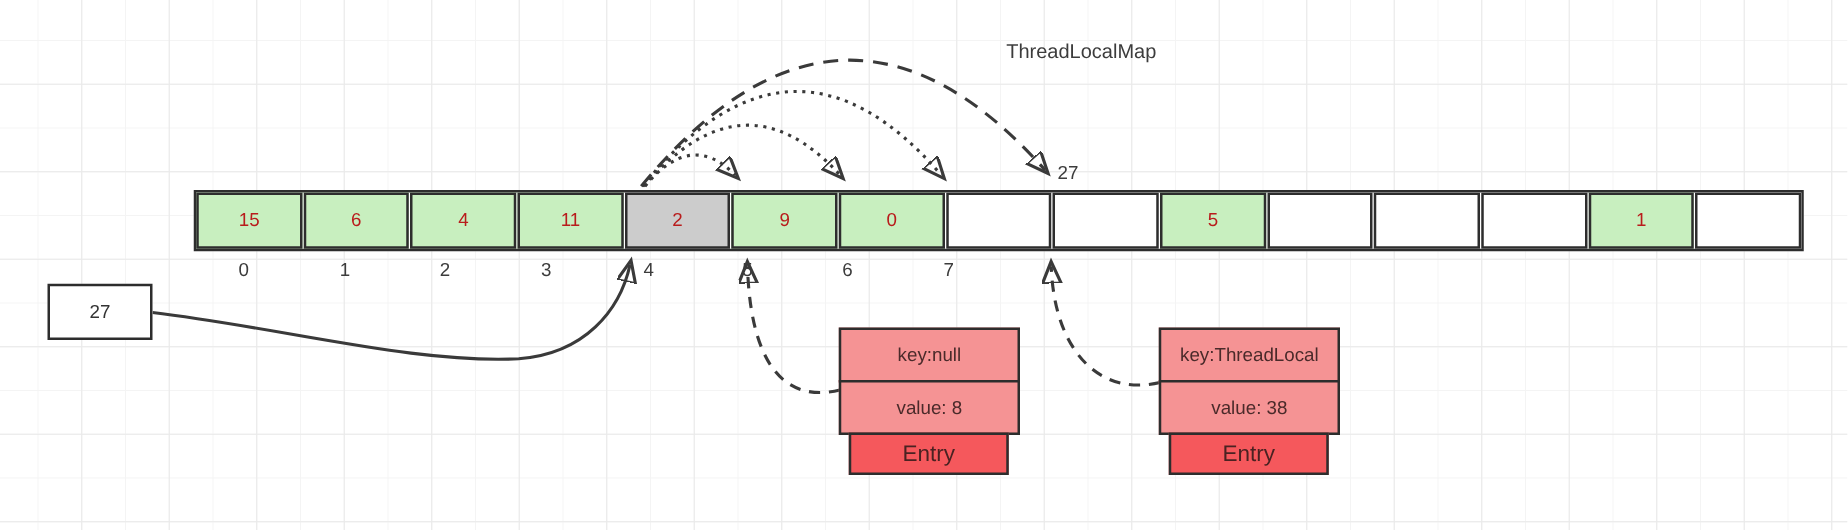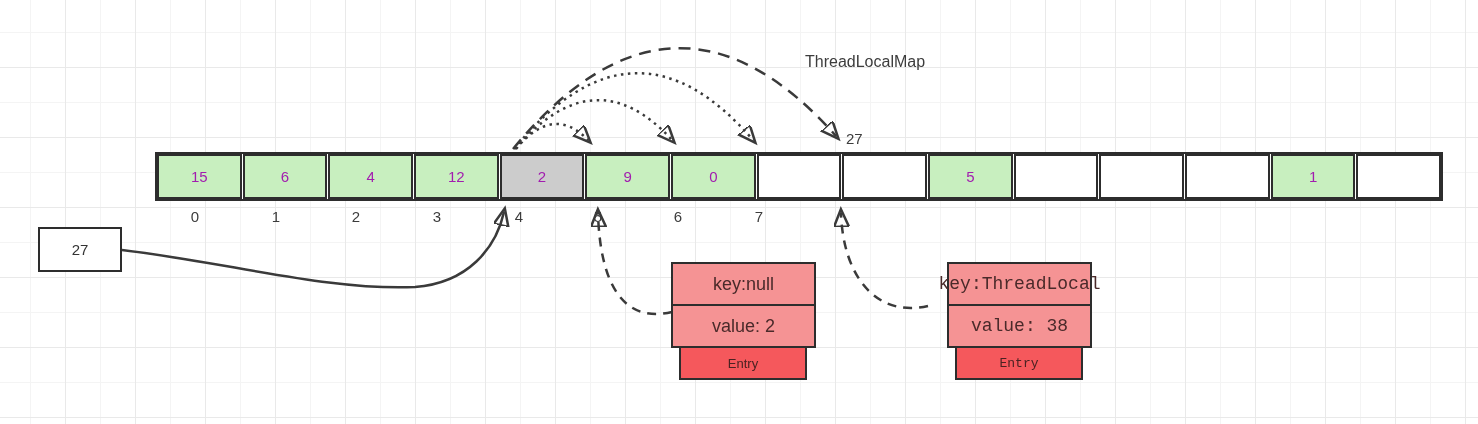--- a/index.html
+++ b/index.html
@@ -14,74 +14,74 @@
       linear-gradient(90deg, #e9e9e9 1px, transparent 1px),
       linear-gradient(#f4f4f4 1px, transparent 1px),
       linear-gradient(90deg, #f4f4f4 1px, transparent 1px);
     background-size:70px 70px,70px 70px,35px 35px,35px 35px;
     background-position:-5px -3px;
   }
   .arrows{position:absolute;left:0;top:0;width:1478px;height:424px;}
   .arrows path{fill:none;stroke:#3a3a3a;}
   .title{
     position:absolute;left:805px;top:33px;
-    font-size:16px;color:#3c3c3c;white-space:nowrap;margin-top:20px;
+    font-size:16px;color:#3c3c3c;white-space:nowrap;
   }
   .probe-label{
     position:absolute;left:846px;top:130px;
     font-size:15px;color:#3c3c3c;
   }
   
   .array{
     position:absolute;left:155px;top:152px;
     width:1288px;height:49px;
     box-sizing:border-box;
     border:2px solid #2d2d2d;
     background:#ffffff;
     display:flex;gap:1px;
   }
   .cell{
     flex:1;box-sizing:border-box;
     border:2px solid #2d2d2d;
     display:flex;align-items:center;justify-content:center;
-    font-size:15px;color:#a21caf;
+    font-size:15px;color:#b91c1c;
     background:#ffffff;
   }
   .cell[data-type="green"]{background:#c8efbf;}
   .cell[data-type="gray"]{background:#cccccc;}
   .cell[data-type="empty"]{background:#ffffff;}
   .idx{
     position:absolute;top:208px;width:36px;
     text-align:center;font-size:15px;color:#3c3c3c;
   }
   
   .value-box{
     position:absolute;left:38px;top:227px;
     width:84px;height:45px;box-sizing:border-box;
     border:2px solid #2d2d2d;background:#ffffff;
     display:flex;align-items:center;justify-content:center;
     font-size:15px;color:#333333;
   }
   
   .entry{position:absolute;width:145px;}
   .entry-null{left:671px;top:262px;}
-  .entry-threadlocal{left:947px;top:262px;font-family:Liberation Mono, monospace;}
+  .entry-threadlocal{left:927px;top:262px;}
   .entry-key,.entry-value{
     box-sizing:border-box;width:145px;height:44px;
     border:2px solid #2d2d2d;background:#f59394;
     display:flex;align-items:center;justify-content:center;
-    font-size:18px;color:#4a2a2a;
+    font-size:15px;color:#4a2a2a;
   }
   .entry-value{margin-top:-2px;}
   .entry-tag{
     box-sizing:border-box;width:128px;height:34px;
     margin:-2px 0 0 8px;
     border:2px solid #2d2d2d;background:#f5585c;
     display:flex;align-items:center;justify-content:center;
-    font-size:13px;color:#4a2222;
+    font-size:18px;color:#4a2222;
   }
 </style>
 </head>
 <body>
 
 <div class="canvas">
 
   <svg class="arrows" viewBox="0 0 1478 424">
     <defs>
       <marker id="ah" markerWidth="10" markerHeight="8" refX="5.5" refY="3" orient="auto" markerUnits="strokeWidth">
@@ -104,21 +104,21 @@
     <div class="cell" data-type="green">
         <span>15</span>
       </div>
     <div class="cell" data-type="green">
         <span>6</span>
       </div>
     <div class="cell" data-type="green">
         <span>4</span>
       </div>
     <div class="cell" data-type="green">
-        <span>12</span>
+        <span>11</span>
       </div>
     <div class="cell" data-type="gray">
         <span>2</span>
       </div>
     <div class="cell" data-type="green">
         <span>9</span>
       </div>
     <div class="cell" data-type="green">
         <span>0</span>
       </div>
@@ -154,21 +154,21 @@
   <span class="idx" style="left:419px">3</span>
   <span class="idx" style="left:501px">4</span>
   <span class="idx" style="left:580px">5</span>
   <span class="idx" style="left:660px">6</span>
   <span class="idx" style="left:741px">7</span>
 
   <div class="value-box">27</div>
 
   <div class="entry entry-null">
     <div class="entry-key">key:null</div>
-    <div class="entry-value">value: 2</div>
+    <div class="entry-value">value: 8</div>
     <div class="entry-tag">Entry</div>
   </div>
 
   <div class="entry entry-threadlocal">
     <div class="entry-key">key:ThreadLocal</div>
     <div class="entry-value">value: 38</div>
     <div class="entry-tag">Entry</div>
   </div>
 
 </div>

